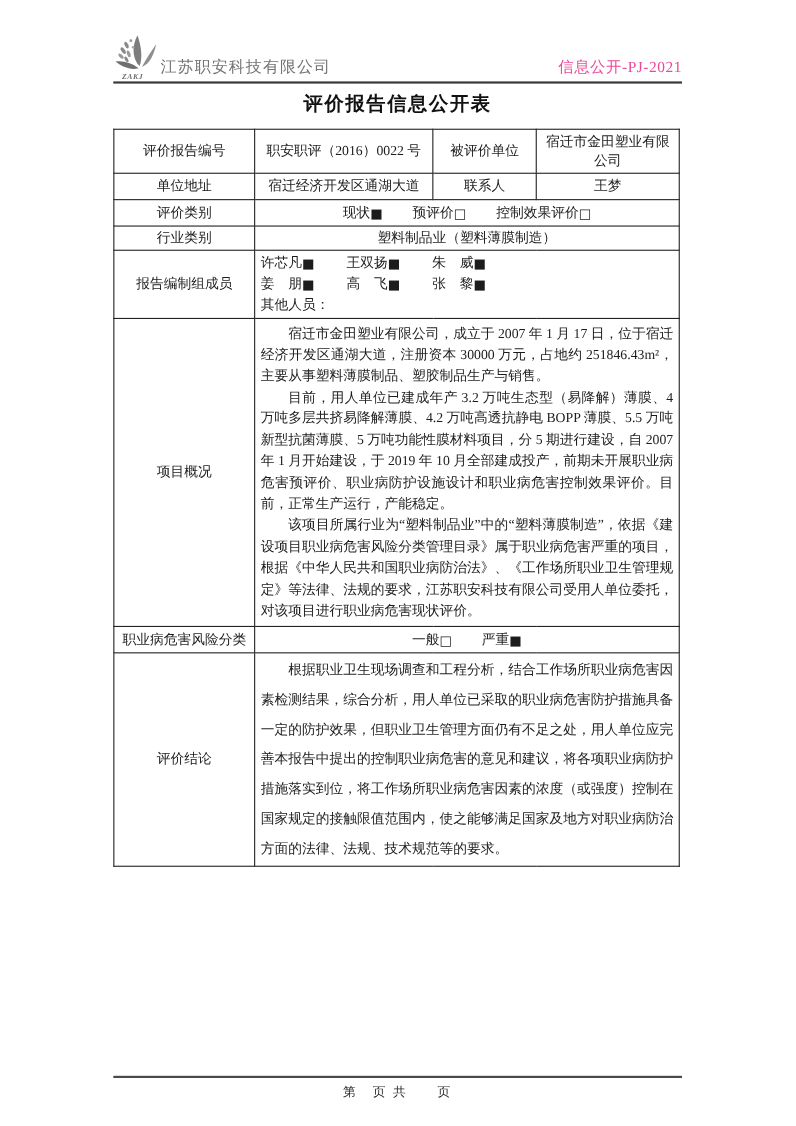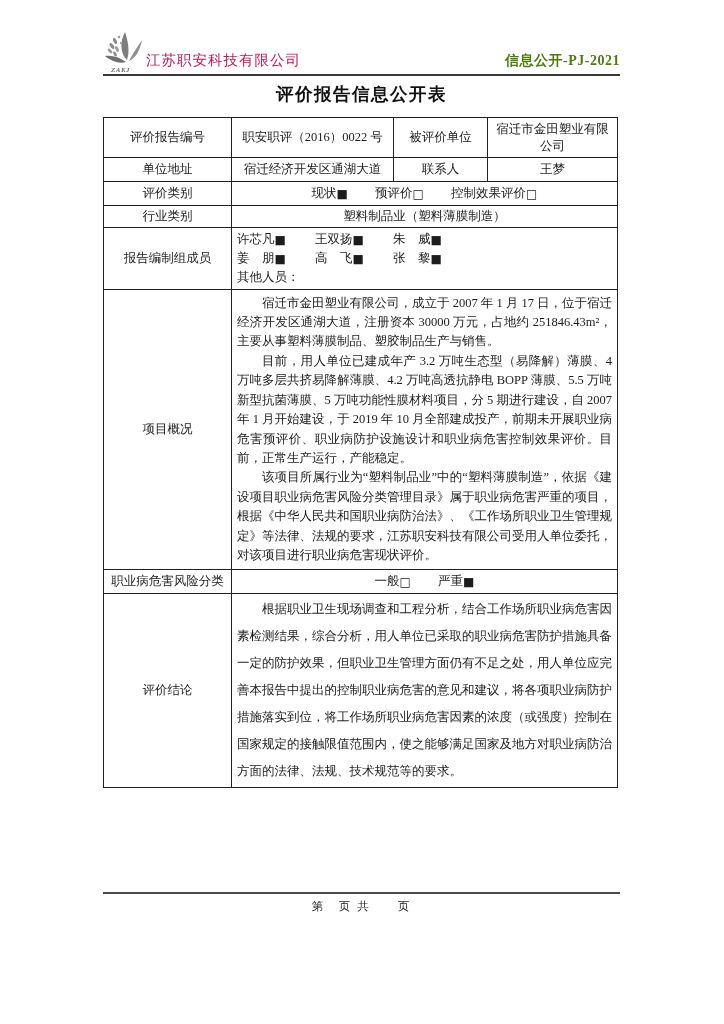--- a/index.html
+++ b/index.html
@@ -28,22 +28,22 @@
     border-bottom: 2px solid #3a3a3a;
     height: 76px;
   }
   .brand { display: flex; align-items: flex-end; }
   .logo { width: 40px; height: 45px; margin-right: 3px; position: relative; top: 3px; }
   .logo-zakj {
     font-family: "Liberation Serif", serif;
     font-style: italic; font-weight: bold;
     font-size: 7px; color: #6d6d6d; letter-spacing: 0.5px;
   }
-  .company-name { font-size: 14.5px; color: #be185d; letter-spacing: 1px; padding-bottom: 1px; }
-  .doc-number { font-size: 14px; font-weight: bold; color: #4d7c0f; letter-spacing: 0.5px; padding-bottom: 1px; }
+  .company-name { font-size: 14.5px; color: #737373; letter-spacing: 1px; padding-bottom: 1px; }
+  .doc-number { font-size: 14px; font-weight: normal; color: #ec4899; letter-spacing: 0.5px; padding-bottom: 1px; }
   
   .title {
     margin-top: 6px;
     text-align: center;
     font-size: 17.5px;
     font-weight: bold;
     letter-spacing: 1.5px;
     color: #111;
   }
   
@@ -84,21 +84,21 @@
   .para-cell p {
     text-indent: 2em;
     line-height: 19.4px;
     text-align: justify;
     margin: 0;
   }
   .concl-cell p { line-height: 27px; }
   
   .footer {
     position: absolute;
-    left: 103px; top: 892px;
+    left: 103px; top: 978px;
     width: 517px;
     border-top: 2.5px solid #4a4a4a;
     text-align: center;
     padding-top: 5px;
     font-size: 11.5px;
     color: #2a2a2a;
     letter-spacing: 2px;
   }
 </style>
 </head>

